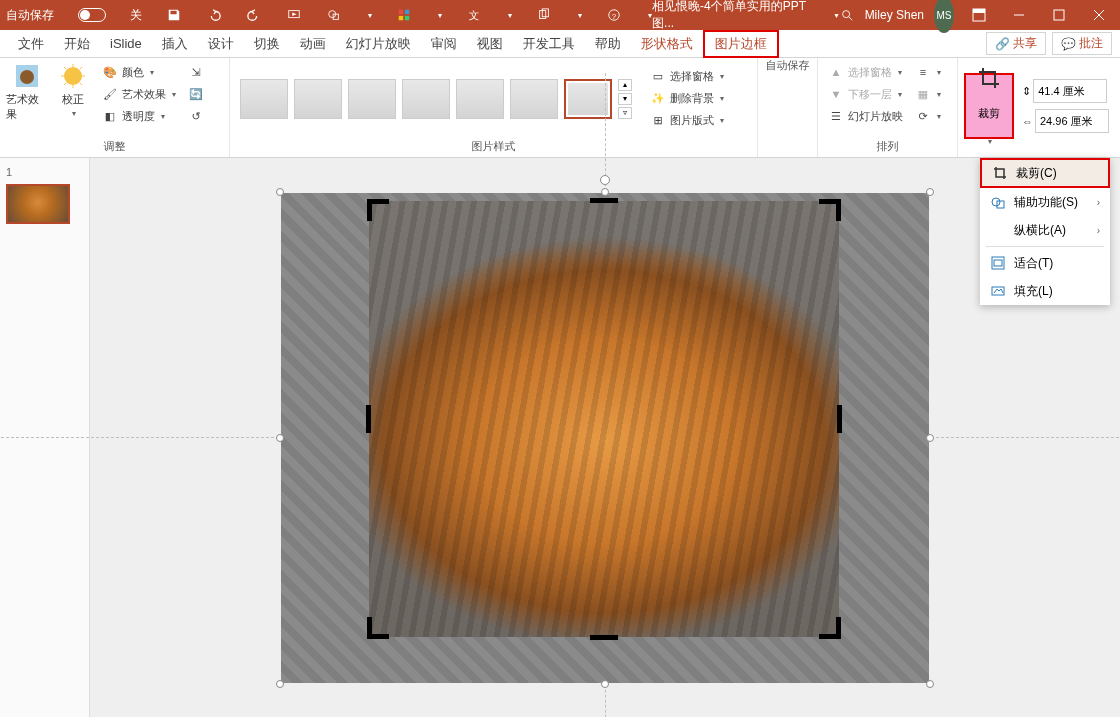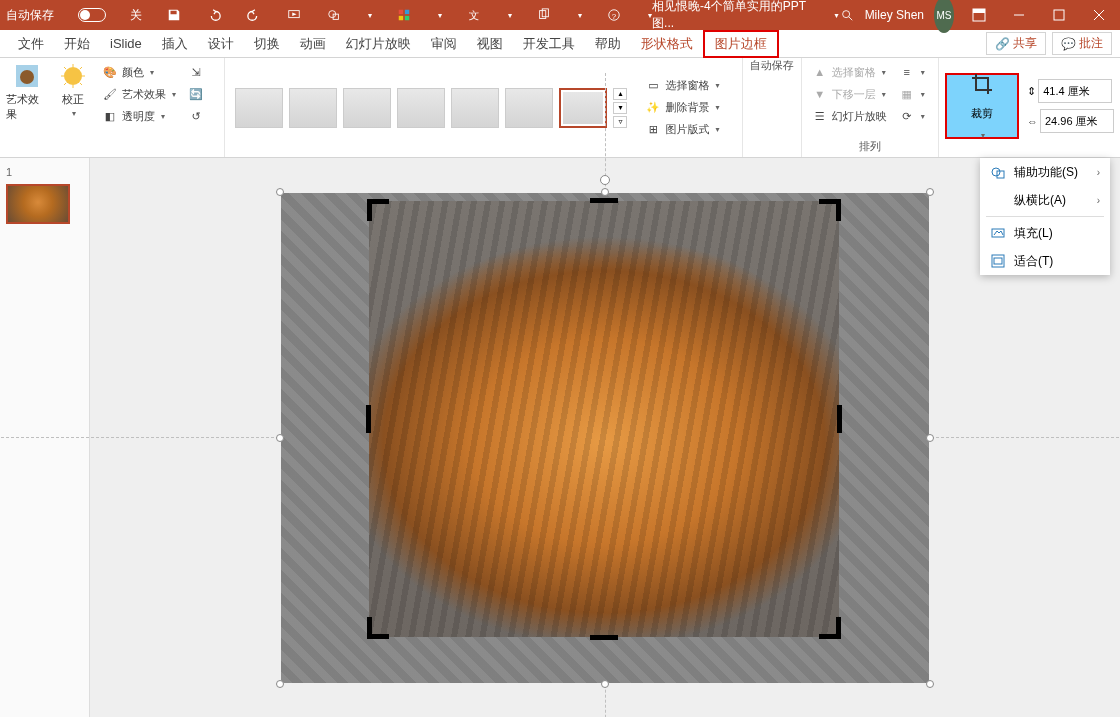--- a/index.html
+++ b/index.html
@@ -34,21 +34,21 @@
   .bigbtn .ic { width: 28px; height: 28px; display: flex; align-items: center; justify-content: center; }
   .smallrow { display: flex; flex-direction: column; gap: 2px; }
   .smallbtn { display: flex; align-items: center; gap: 4px; font-size: 11px; color: #444; height: 20px; padding: 0 4px; }
   .smallbtn.disabled { color: #aaa; }
   .smallbtn .ic { width: 16px; height: 16px; display: flex; align-items: center; justify-content: center; }
   .styles-gallery { display: flex; gap: 6px; align-items: center; padding: 4px; }
   .style-thumb { width: 48px; height: 40px; border: 1px solid #ccc; background: linear-gradient(#e8e8e8,#d4d4d4); }
   .style-thumb.selected { border: 2px solid #b7472a; box-shadow: inset 0 0 0 2px #fff; }
   .size-input { width: 74px; height: 24px; border: 1px solid #ccc; font-size: 11px; padding: 0 4px; display: flex; align-items: center; justify-content: flex-start; background: #fff; }
 
-  .crop-bigbtn { width: 74px; height: 66px; display: flex; flex-direction: column; align-items: center; justify-content: center; background: #7dd3fc; font-size: 11px; gap:10px; border: 2px solid #e00000; }
+  .crop-bigbtn { width: 50px; height: 66px; display: flex; flex-direction: column; align-items: center; justify-content: center; background: #f9a8d4; font-size: 11px; gap:16px; border: 2px solid #e00000; }
   .crop-bigbtn .ic { width: 24px; height: 24px; }
 
   
   .crop-menu { position: absolute; right: 10px; top: 100px; width: 130px; background: #fff; box-shadow: 0 2px 8px rgba(0,0,0,0.25); font-size: 12px; z-index: 50; }
   .crop-menu .item { height: 28px; display: flex; align-items: center; gap: 8px; padding: 0 10px; }
   .crop-menu .item.highlight { background: #f3ece5; border: 2px solid #e00000; height: 30px; }
   .crop-menu .item .mic { width: 16px; height: 16px; display: flex; align-items: center; justify-content: center; }
   .crop-menu .item .chev { margin-left: auto; font-size: 10px; color: #666; }
 
   
@@ -275,20 +275,21 @@
             <span class="ic">⇲</span>
           </div>
         <div class="smallbtn">
             <span class="ic">🔄</span>
           </div>
         <div class="smallbtn">
             <span class="ic">↺</span>
           </div>
       </div>
     </div>
+    <div class="group-label">调整</div>
   </div>
 
   <div class="group" style="width:528px">
     <div class="group-body" style="align-items:center">
       <div class="styles-gallery">
         <div class="style-thumb"></div>
         <div class="style-thumb"></div>
         <div class="style-thumb"></div>
         <div class="style-thumb"></div>
         <div class="style-thumb"></div>
@@ -311,20 +312,21 @@
             <span>删除背景</span>
             <span class="chev-down">▾</span>
           </div>
         <div class="smallbtn">
             <span class="ic">⊞</span>
             <span>图片版式</span>
             <span class="chev-down">▾</span>
           </div>
       </div>
     </div>
+    <div class="group-label">图片样式</div>
   </div>
 
   <div class="group" style="width:60px">
     <div class="group-label">自动保存</div>
   </div>
 
   <div class="group" style="width:140px">
     <div class="group-body">
       <div class="smallrow">
         <div class="smallbtn disabled">
@@ -383,53 +385,61 @@
           <div class="size-input">
               <span>24.96 厘米</span>
             </div>
         </div>
       </div>
     </div>
     <div class="group-label"></div>
   </div>
 
   <div class="crop-menu">
+    <div class="item highlight">
+      <span class="mic">
+          <svg width="14" height="14">
+            <path d="M3 1v10h10M1 3h10v10" stroke="#333" fill="none" stroke-width="1.5"></path>
+          </svg>
+        </span>
+      <span>裁剪(C)</span>
+    </div>
     <div class="item">
       <span class="mic">
           <svg width="14" height="14">
             <circle cx="5" cy="7" r="4" fill="none" stroke="#2a7ab8"></circle>
             <rect x="6" y="6" width="7" height="7" fill="none" stroke="#2a7ab8"></rect>
           </svg>
         </span>
       <span>辅助功能(S)</span>
         <span class="chev">›</span>
     </div>
     <div class="item">
       <span class="mic"></span>
       <span>纵横比(A)</span>
         <span class="chev">›</span>
     </div>
     <div style="height:1px;background:#ddd;margin:2px 6px"></div>
     <div class="item">
       <span class="mic">
           <svg width="14" height="14">
+            <rect x="1" y="1" width="12" height="12" fill="none" stroke="#2a7ab8"></rect>
+            <rect x="3" y="4" width="8" height="6" fill="none" stroke="#2a7ab8"></rect>
+          </svg>
+        </span>
+      <span>适合(T)</span>
+    </div>
+    <div class="item">
+      <span class="mic">
+          <svg width="14" height="14">
             <rect x="1" y="3" width="12" height="8" fill="none" stroke="#2a7ab8"></rect>
             <path d="M3 9l3-4 2 2 2-2 2 4" fill="none" stroke="#2a7ab8"></path>
           </svg>
         </span>
       <span>填充(L)</span>
-    </div>
-    <div class="item">
-      <span class="mic">
-          <svg width="14" height="14">
-            <rect x="1" y="1" width="12" height="12" fill="none" stroke="#2a7ab8"></rect>
-            <rect x="3" y="4" width="8" height="6" fill="none" stroke="#2a7ab8"></rect>
-          </svg>
-        </span>
-      <span>适合(T)</span>
     </div>
   </div>
 </div>
 
 <div class="workspace">
   <div class="thumbrail">
     <span class="slide-num">1</span>
     <div class="slide-thumb">
       <div class="thumb-cat"></div>
     </div>

